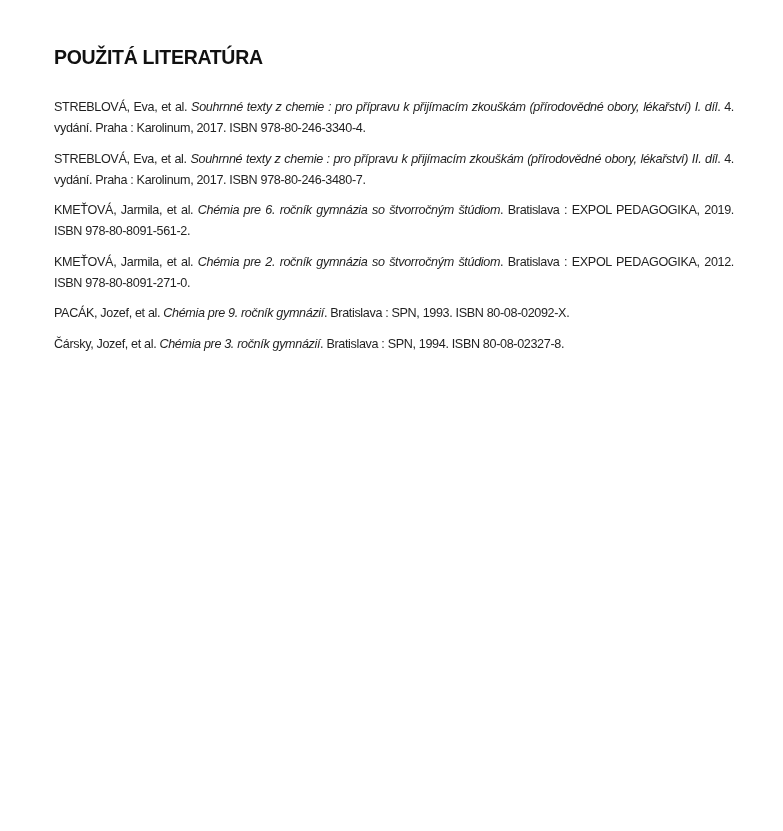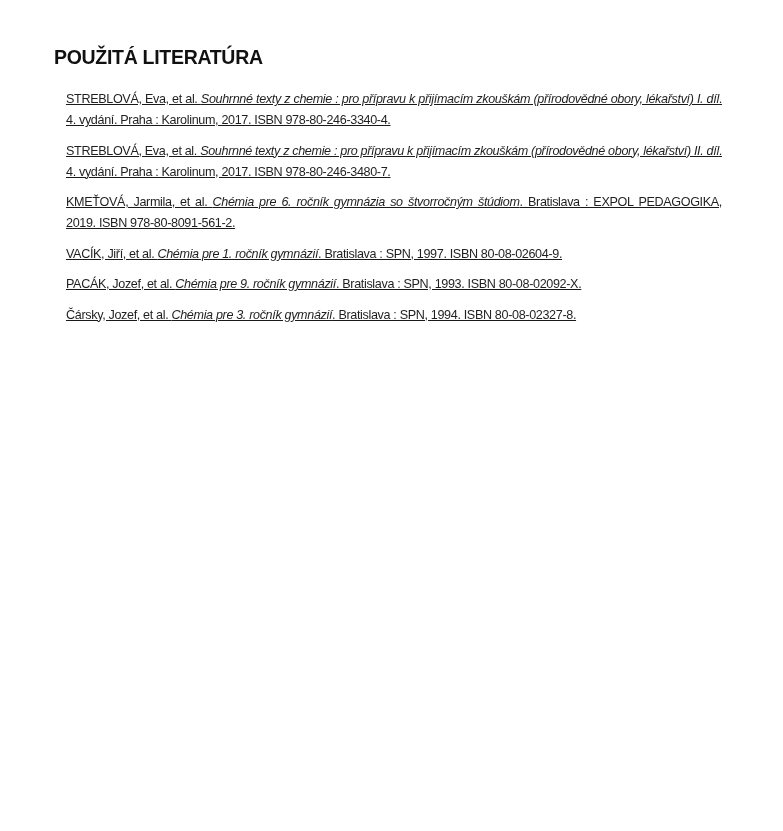--- a/index.html
+++ b/index.html
@@ -4,42 +4,42 @@
   <style>
     html, body { margin: 0; padding: 0; background: #ffffff; }
     body {
       width: 783px; height: 831px; position: relative; overflow: hidden;
       font-family: "Liberation Sans", sans-serif; color: #1a1a1a;
     }
     .page {
       position: absolute; left: 54px; top: 46px; width: 680px;
     }
     h1 {
-      margin: 0 0 20px 0;
+      margin: 0 0 28px 0;
       font-family: "Liberation Sans", sans-serif;
       font-weight: bold; font-size: 19.5px; letter-spacing: -0.3px;
       color: #111;
     }
-    .refs { list-style: none; margin: 12px; padding: 0; text-decoration: underline; }
+    .refs { list-style: none; margin: 0; padding: 0; }
     .ref {
       font-family: "Liberation Sans", sans-serif;
       font-size: 12.6px; line-height: 21px;
       text-align: justify;
       margin: 0 0 9.5px 0;
       letter-spacing: -0.35px;
       color: #1f1f1f;
     }
     .ref .title { font-style: italic; }
   </style>
 </head>
 <body>
 
 <div class="page">
   <h1>POUŽITÁ LITERATÚRA</h1>
   <ul class="refs">
     <li class="ref"><span>STREBLOVÁ, Eva, et al. </span><span class="title">Souhrnné texty z chemie : pro přípravu k přijímacím zkouškám (přírodovědné obory, lékařství) I. díl</span><span>. 4. vydání. Praha : Karolinum, 2017. ISBN 978-80-246-3340-4.</span></li>
     <li class="ref"><span>STREBLOVÁ, Eva, et al. </span><span class="title">Souhrnné texty z chemie : pro přípravu k přijímacím zkouškám (přírodovědné obory, lékařství) II. díl</span><span>. 4. vydání. Praha : Karolinum, 2017. ISBN 978-80-246-3480-7.</span></li>
     <li class="ref"><span>KMEŤOVÁ, Jarmila, et al. </span><span class="title">Chémia pre 6. ročník gymnázia so štvorročným štúdiom</span><span>. Bratislava : EXPOL PEDAGOGIKA, 2019. ISBN 978-80-8091-561-2.</span></li>
-    <li class="ref"><span>VACÍK, Jiří, et al. </span><span class="title">Chémia pre 1. ročník gymnázií</span><span>. Bratislava : SPN, 1997. ISBN 80-08-02604-9.</span></li>
+    <li class="ref"><span>KMEŤOVÁ, Jarmila, et al. </span><span class="title">Chémia pre 2. ročník gymnázia so štvorročným štúdiom</span><span>. Bratislava : EXPOL PEDAGOGIKA, 2012. ISBN 978-80-8091-271-0.</span></li>
     <li class="ref"><span>PACÁK, Jozef, et al. </span><span class="title">Chémia pre 9. ročník gymnázií</span><span>. Bratislava : SPN, 1993. ISBN 80-08-02092-X.</span></li>
     <li class="ref"><span>Čársky, Jozef, et al. </span><span class="title">Chémia pre 3. ročník gymnázií</span><span>. Bratislava : SPN, 1994. ISBN 80-08-02327-8.</span></li>
   </ul>
 </div>
 
 </body></html>

